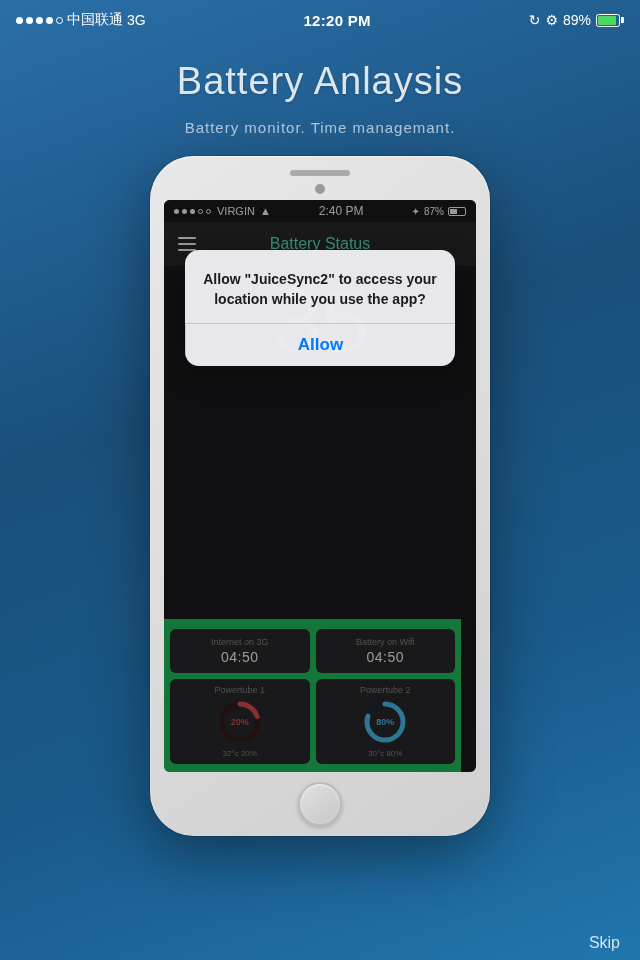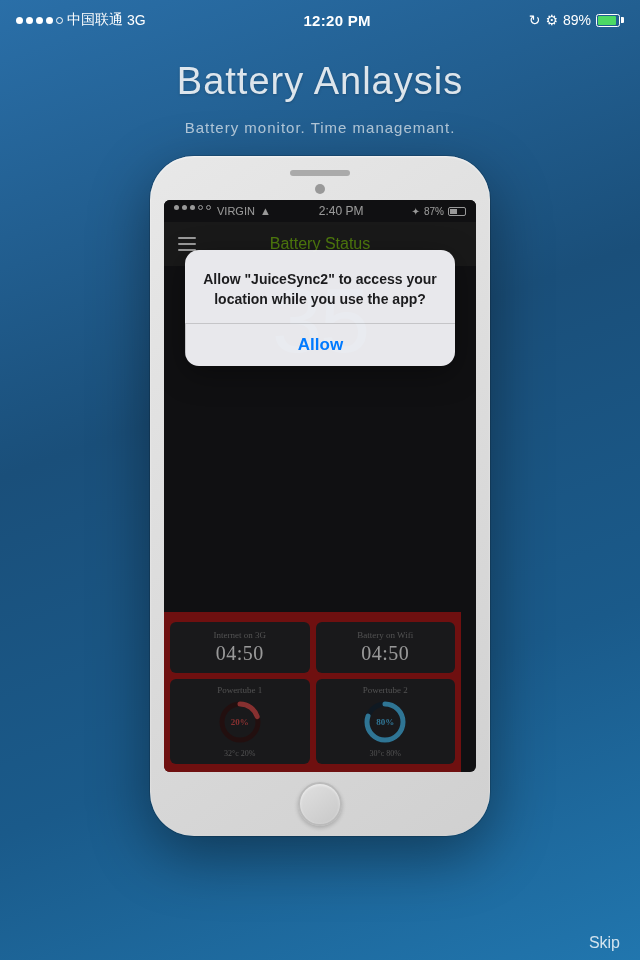--- a/index.html
+++ b/index.html
@@ -139,21 +139,21 @@
       width: 100%;
       height: 22px;
       background: #1c1c1e;
       display: flex;
       align-items: center;
       justify-content: space-between;
       padding: 0 10px;
       color: white;
       font-size: 11px;
     }
-    .phone-status-left { display: flex; gap: 3px; }
+    .phone-status-left { display: flex; gap: 3px; align-items: center; }
     .ph-dot { width: 5px; height: 5px; border-radius: 50%; background: white; }
     .ph-dot.hollow { background: transparent; border: 1px solid white; }
     .phone-status-center { font-size: 12px; font-weight: 500; }
     .phone-status-right { display: flex; align-items: center; gap: 4px; font-size: 10px; }
     .ph-battery {
       width: 18px; height: 9px;
       border: 1px solid white;
       border-radius: 2px;
       position: relative;
       display: inline-block;
@@ -178,21 +178,21 @@
       position: absolute;
       left: 14px;
       display: flex; flex-direction: column; gap: 4px;
     }
     .hamburger-line {
       width: 18px; height: 2px;
       background: white;
       border-radius: 1px;
     }
     .phone-app-title {
-      color: #84cc16;
+      color: #5eead4;
       font-size: 16px;
       font-weight: 500;
     }
 
     
     .battery-number {
       text-align: center;
       font-size: 90px;
       font-weight: 200;
       color: #4fc3f7;
@@ -248,42 +248,41 @@
     .alert-btn.allow {
       font-weight: 600;
       border-left: 1px solid rgba(0,0,0,0.15);
     }
 
     
     .phone-stats {
       position: absolute;
       bottom: 0;
       left: 0; right: 15px;
-      background: #b91c1c;
+      background: #22c55e;
       padding: 10px 6px 8px;
-      font-family: Liberation Serif, serif;
     }
     .stats-row {
       display: flex;
       gap: 6px;
     }
     .stat-item {
       flex: 1;
       text-align: center;
       background: #2a2a2e;
       border-radius: 6px;
       padding: 8px 4px;
     }
     .stat-label {
       font-size: 9px;
       color: #888;
       margin-bottom: 2px;
     }
     .stat-value {
-      font-size: 20px;
+      font-size: 14px;
       font-weight: 300;
       color: white;
       letter-spacing: 0.5px;
       text-align: center;
     }
 
     .powertube-row {
       display: flex;
       gap: 6px;
       margin-top: 6px;

